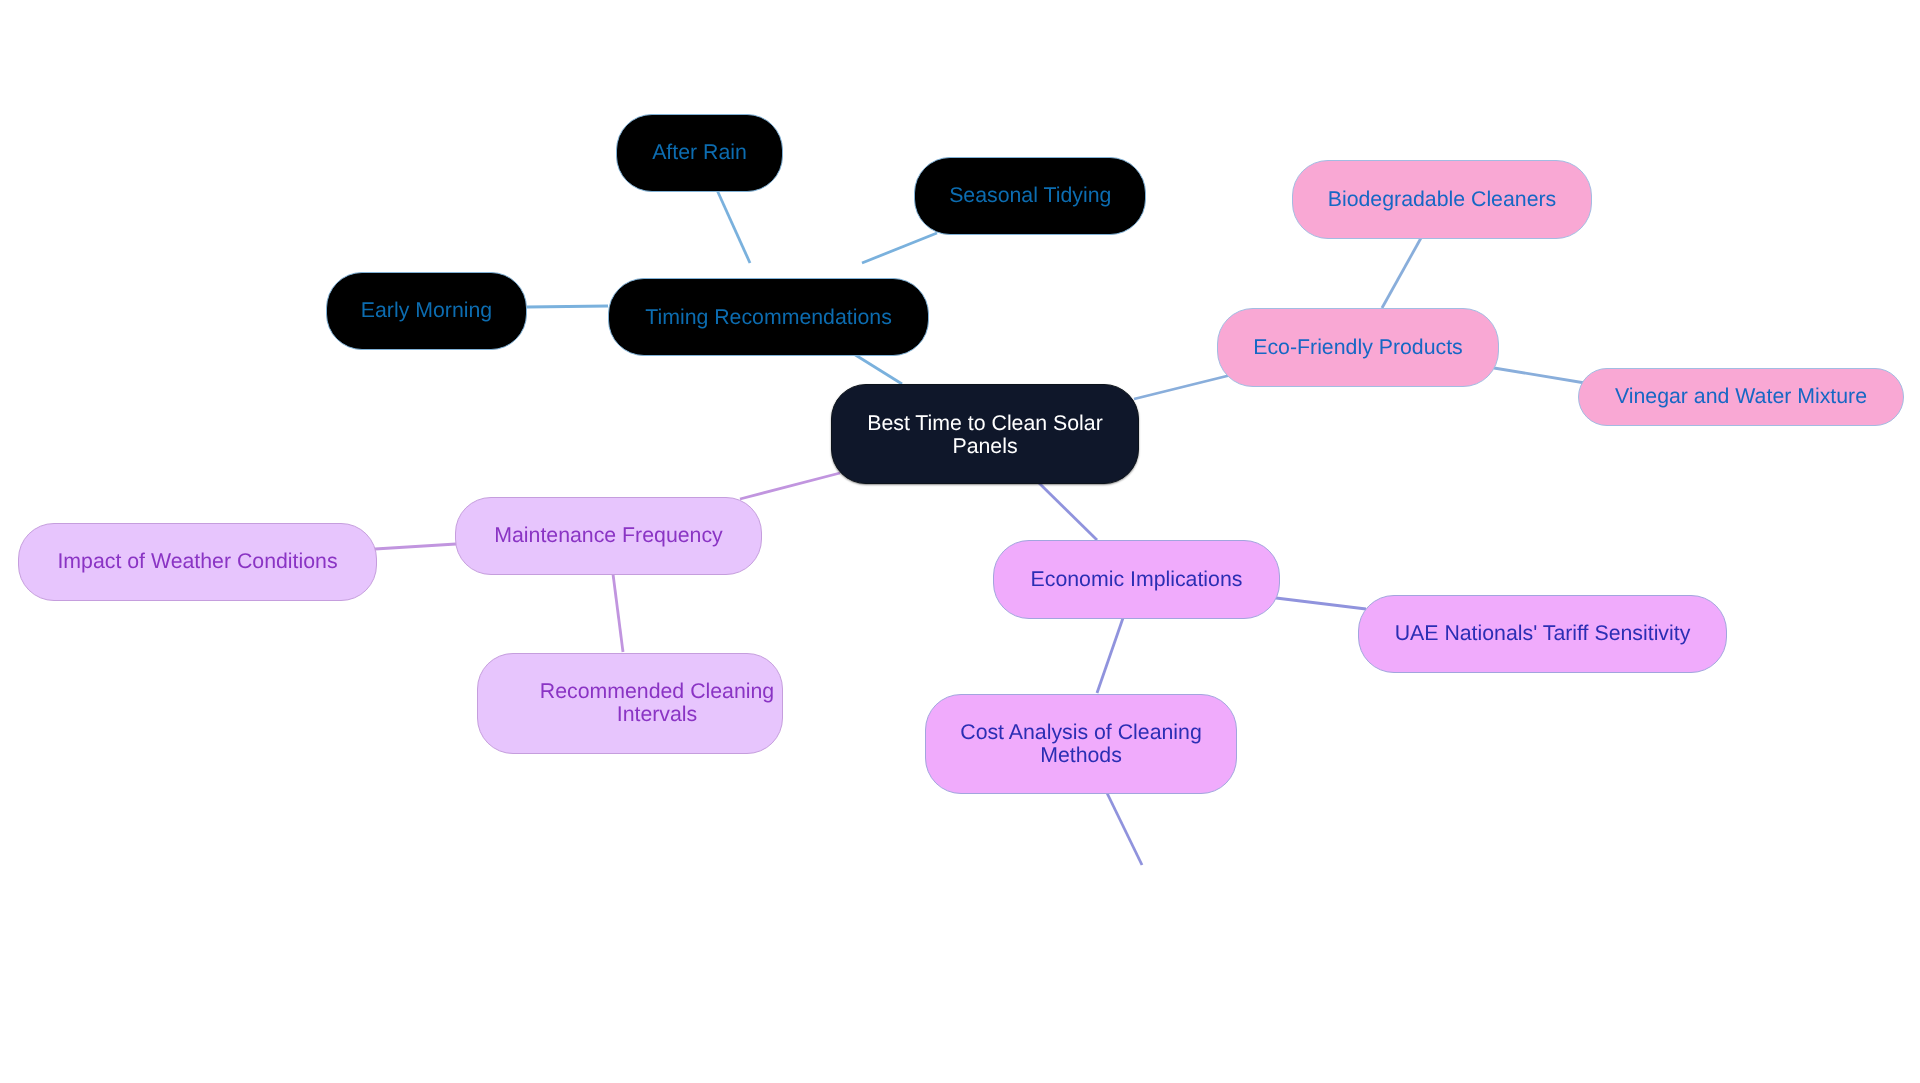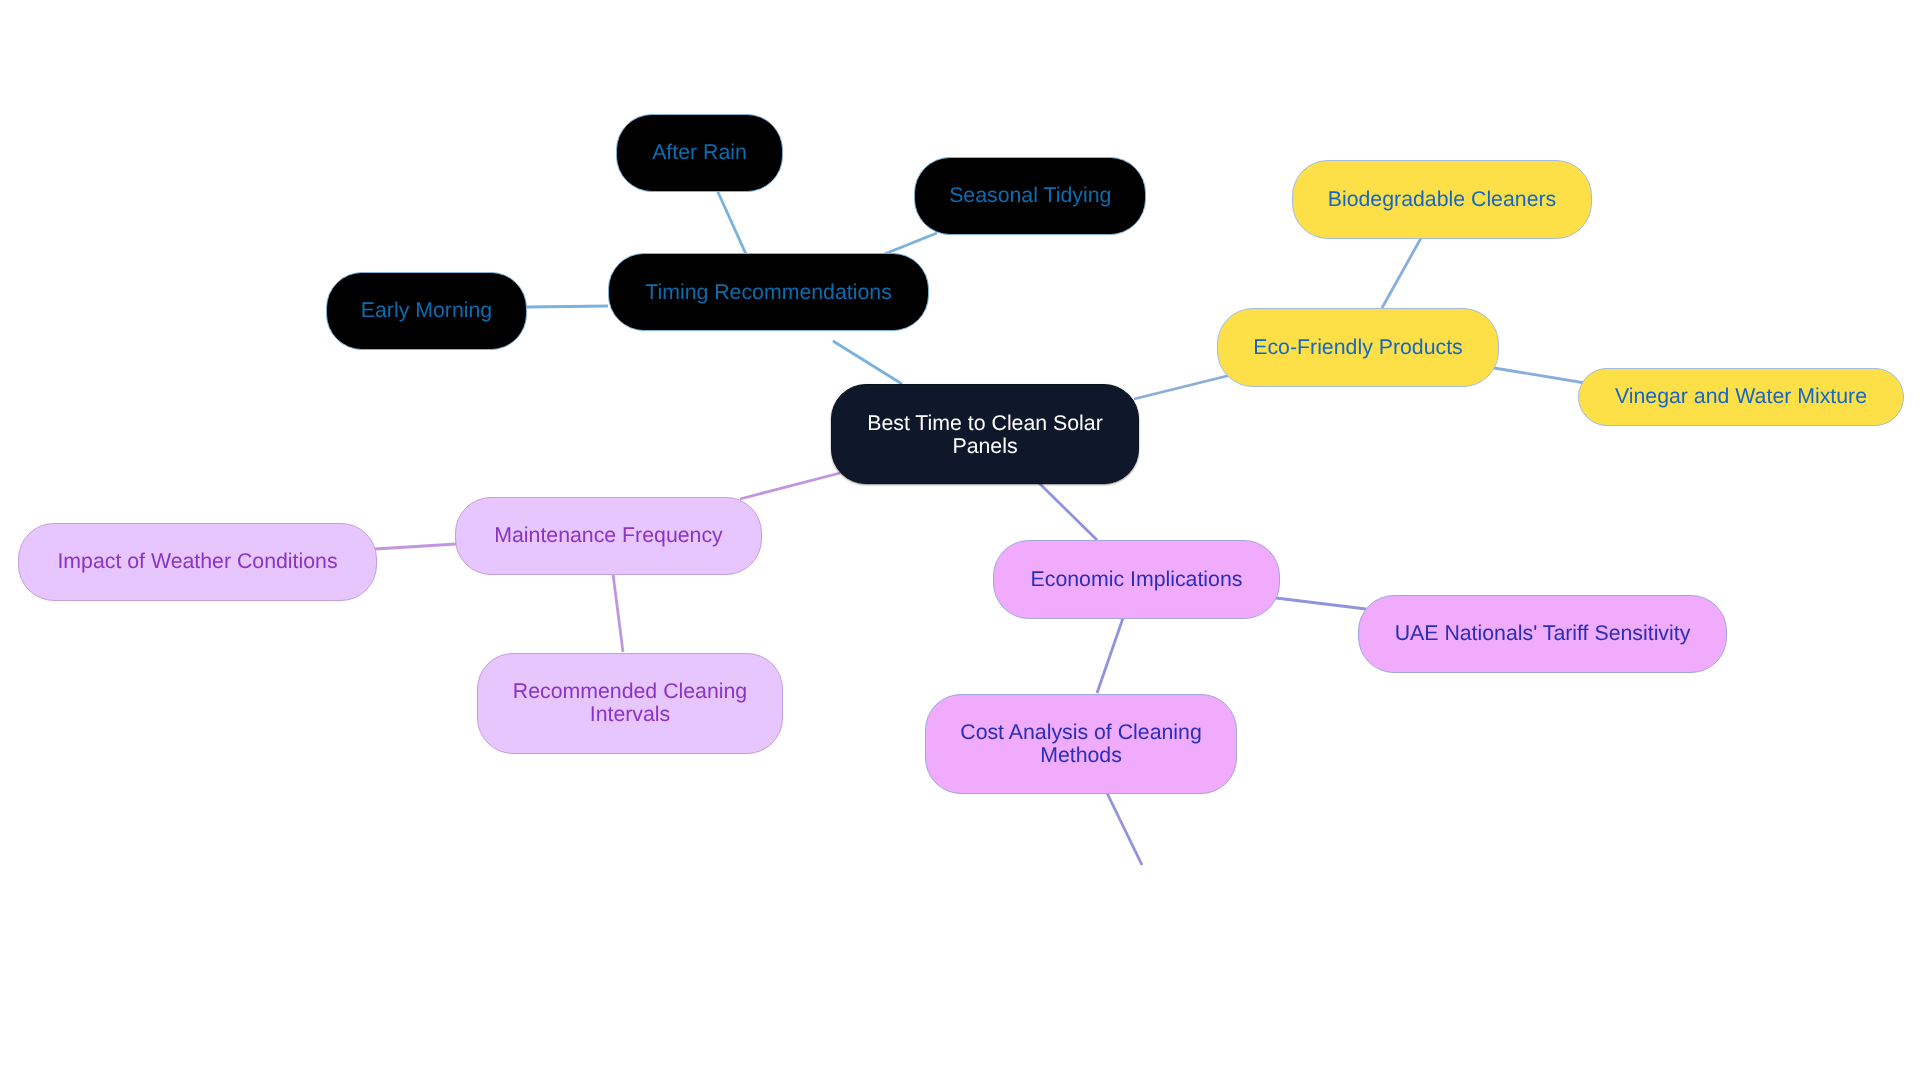--- a/index.html
+++ b/index.html
@@ -9,22 +9,22 @@
        -webkit-font-smoothing:antialiased;text-rendering:geometricPrecision;}
   #canvas{position:relative;width:1920px;height:1083px;background:#ffffff;}
   #edges{position:absolute;left:0;top:0;width:1920px;height:1083px;pointer-events:none;}
   .node{position:absolute;box-sizing:border-box;display:flex;align-items:center;
         justify-content:center;text-align:center;border-style:solid;border-width:1px;}
   .node .label{display:block;width:100%;line-height:23px;-webkit-font-smoothing:antialiased;
         will-change:transform;transform:translateZ(0);}
   .root{background:#0f172a;border-color:#0b121a;color:#ffffff;border-radius:35px;
         box-shadow:0 1px 2px rgba(0,0,0,0.45);}
   .n-blue{background:#000000;border-color:#80b1d6;color:#0c6cb0;border-radius:36px;}
-  .n-blue2{background:#fde047;border-color:#a2bce2;color:#1667c4;border-radius:36px;}
-  .n-pink{background:#e7c5fd;border-color:#c59edd;color:#8a34c4;border-radius:36px;}
+  .n-blue2{background:#f9a8d4;border-color:#a2bce2;color:#1667c4;border-radius:36px;}
+  .n-pink{background:#e7c5fd;border-color:#c59edd;color:#8a34c4;border-radius:36px;justify-content:flex-end;}
   .n-violet{background:#f0abfc;border-color:#a2a5de;border-radius:36px;color:#2b2eb4;justify-content:center;}
 </style>
 </head>
 <body>
 
 <div id="canvas">
   <svg id="edges" viewBox="0 0 1920 1083">
 
     <line x1="527" y1="307" x2="608" y2="306" stroke="#7ab1dd" stroke-width="2.8"></line>
     <line x1="717" y1="190" x2="750" y2="263" stroke="#7ab1dd" stroke-width="2.8"></line>
@@ -42,21 +42,21 @@
     <line x1="1039" y1="483" x2="1097" y2="540" stroke="#9093dd" stroke-width="2.8"></line>
     <line x1="1276" y1="598" x2="1366" y2="609" stroke="#9093dd" stroke-width="2.8"></line>
     <line x1="1123" y1="618" x2="1097" y2="693" stroke="#9093dd" stroke-width="2.8"></line>
     <line x1="1107" y1="793" x2="1142" y2="865" stroke="#9093dd" stroke-width="2.8"></line>
   </svg>
 
   <div class="node root" style="left:830.5px;top:383.5px;width:308px;height:100px;font-size:21.3px;">
     <span class="label" style="width:250px;position:relative;top:1.5px;">Best Time to Clean Solar Panels</span>
   </div>
 
-  <div class="node n-blue" style="left:607.5px;top:253px;width:321px;height:78px;font-size:21.3px;">
+  <div class="node n-blue" style="left:607.5px;top:278px;width:321px;height:78px;font-size:21.3px;">
     <span class="label">Timing Recommendations</span>
   </div>
 
   <div class="node n-blue" style="left:615.5px;top:113.5px;width:167px;height:78px;font-size:21.3px;">
     <span class="label">After Rain</span>
   </div>
 
   <div class="node n-blue" style="left:913.5px;top:156.5px;width:232.5px;height:78px;font-size:21.3px;">
     <span class="label">Seasonal Tidying</span>
   </div>

